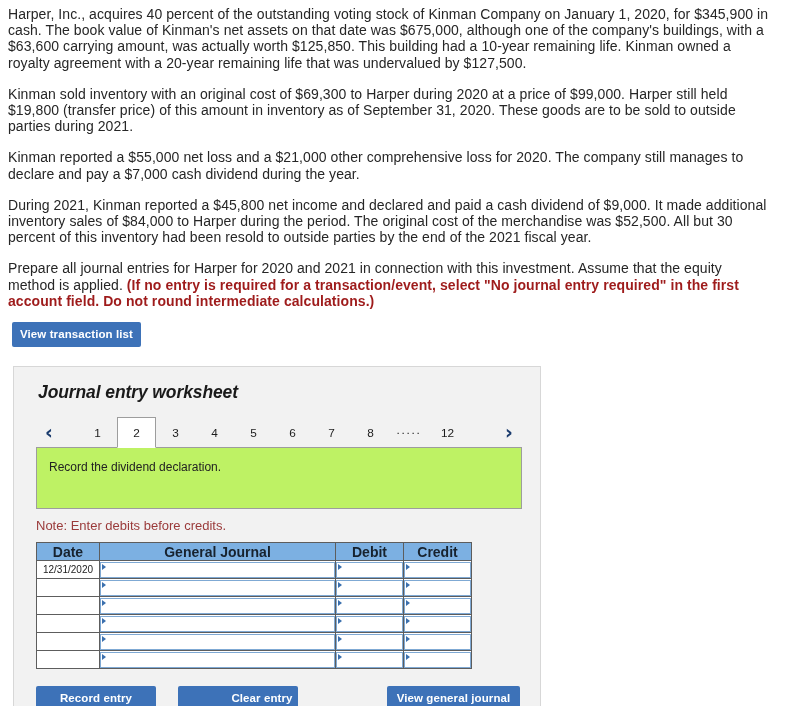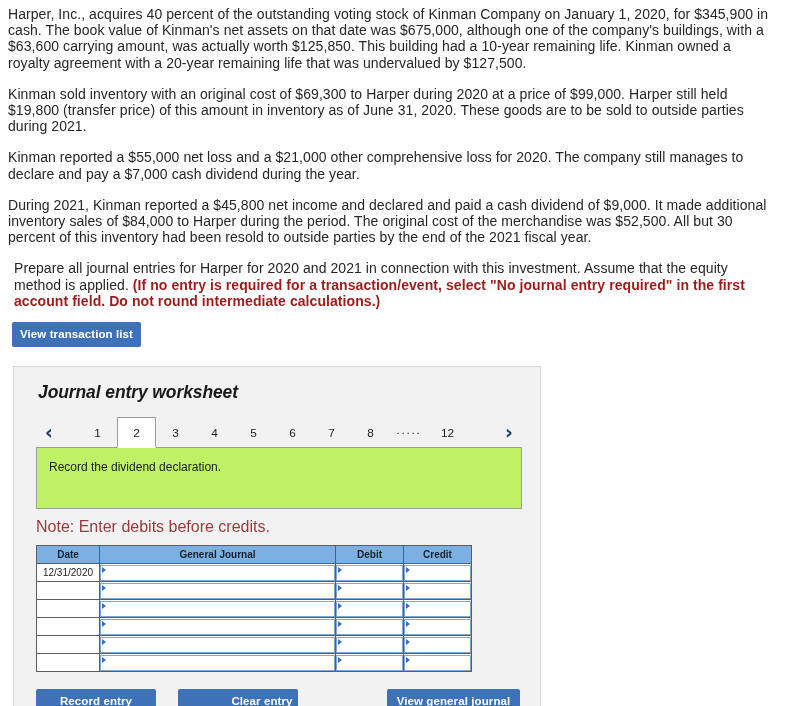--- a/index.html
+++ b/index.html
@@ -20,21 +20,21 @@
   #narrative {
     padding: 6px 38px 0 8px;
   }
   .para {
     font-size: 14px;
     line-height: 16.2px;
     color: #262626;
     margin: 0 0 15px 0;
     letter-spacing: 0.005em;
   }
-  .para:last-child { margin-bottom: 0; margin-left: 6px; }
+  .para:last-child { margin-bottom: 0; }
   .req-bold {
     font-weight: bold;
     color: #9e1b1b;
   }
 
   
   .btn {
     display: inline-block;
     background: #3d72b8;
     color: #ffffff;
@@ -146,37 +146,37 @@
     z-index: 1;
   }
   #prompt-text {
     font-size: 12px;
     color: #222222;
     padding: 12px 0 0 12px;
   }
 
   
   #debit-note {
-    font-size: 16px;
+    font-size: 13px;
     color: #9a3a3a;
     margin: 9px 0 0 22px;
   }
 
   
   #journal-table {
     margin: 9px 0 0 22px;
     border-collapse: collapse;
     width: 435px;
     table-layout: fixed;
     background: #ffffff;
   }
   #journal-table th {
     background: #7cb0e2;
     border: 1px solid #5d5d5d;
-    font-size: 10px;
+    font-size: 14px;
     font-weight: bold;
     color: #17222e;
     height: 18px;
     padding: 0;
     text-align: center;
   }
   #journal-table td {
     border: 1px solid #5d5d5d;
     height: 18px;
     padding: 0;
@@ -234,21 +234,21 @@
     width: 133px; height: 25px; line-height: 25px;
   }
 </style>
 </head>
 <body>
 
 
 
 <div id="narrative">
   <p class="para">Harper, Inc., acquires 40 percent of the outstanding voting stock of Kinman Company on January 1, 2020, for $345,900 in cash. The book value of Kinman's net assets on that date was $675,000, although one of the company's buildings, with a $63,600 carrying amount, was actually worth $125,850. This building had a 10-year remaining life. Kinman owned a royalty agreement with a 20-year remaining life that was undervalued by $127,500.</p>
-  <p class="para">Kinman sold inventory with an original cost of $69,300 to Harper during 2020 at a price of $99,000. Harper still held $19,800 (transfer price) of this amount in inventory as of June 31, 2020. These goods are to be sold to outside parties during 2021.</p>
+  <p class="para">Kinman sold inventory with an original cost of $69,300 to Harper during 2020 at a price of $99,000. Harper still held $19,800 (transfer price) of this amount in inventory as of September 31, 2020. These goods are to be sold to outside parties during 2021.</p>
   <p class="para">Kinman reported a $55,000 net loss and a $21,000 other comprehensive loss for 2020. The company still manages to declare and pay a $7,000 cash dividend during the year.</p>
   <p class="para">During 2021, Kinman reported a $45,800 net income and declared and paid a cash dividend of $9,000. It made additional inventory sales of $84,000 to Harper during the period. The original cost of the merchandise was $52,500. All but 30 percent of this inventory had been resold to outside parties by the end of the 2021 fiscal year.</p>
   <p class="para"><span>Prepare all journal entries for Harper for 2020 and 2021 in connection with this investment. Assume that the equity method is applied.</span> <span class="req-bold">(If no entry is required for a transaction/event, select "No journal entry required" in the first account field. Do not round intermediate calculations.)</span></p>
 </div>
 
 <div class="btn" id="view-transaction-list-button">View transaction list</div>
 
 <div id="worksheet-panel">
 
   <div id="worksheet-title">Journal entry worksheet</div>

